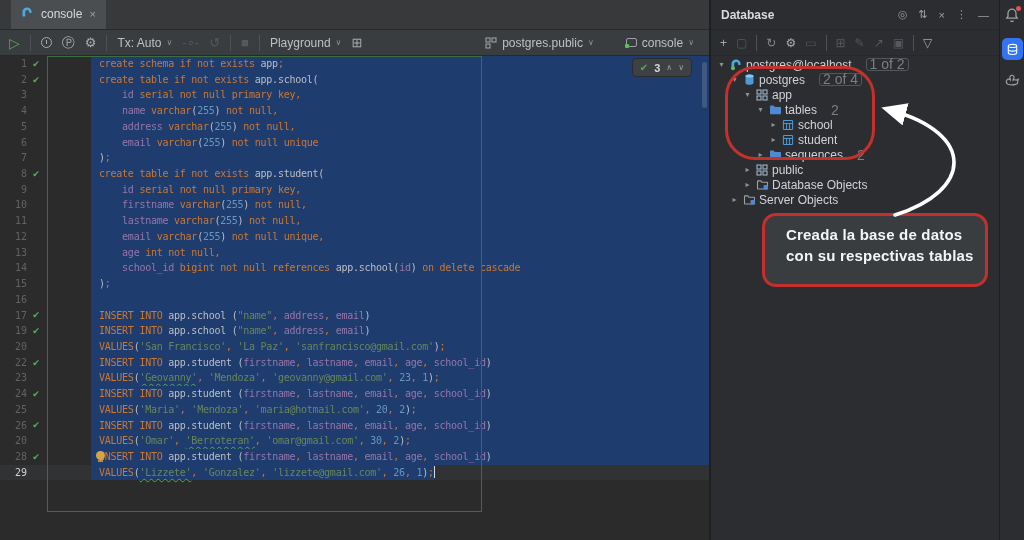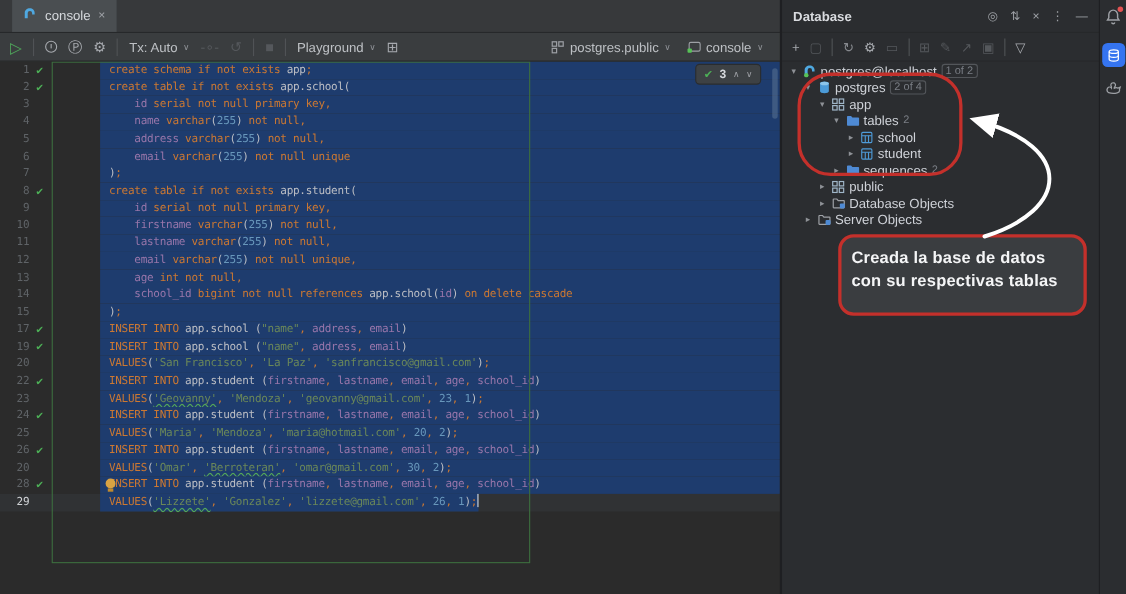--- a/index.html
+++ b/index.html
@@ -25,21 +25,21 @@
   .tbi.dim{color:#55585C;}
   .tbi.mid{color:#85888D;}
   .tbi.run{color:var(--run_green);font-size:14px;}
   .vsep{width:1px;height:16px;background:#505356;}
   .ddl{display:flex;align-items:center;gap:5px;color:#BDC0C4;}
   .chev{font-size:8px;color:#8E9196;}
   .clock{width:11px;height:11px;border:1.4px solid #A7AAAF;border-radius:50%;position:relative;}
   .clock::after{content:"";position:absolute;left:4px;top:1.5px;width:1.3px;height:4px;background:#A7AAAF;}
   .console-ic{width:11px;height:9px;border:1.2px solid #9DA0A5;border-radius:2px;position:relative;}
   .console-ic::after{content:"";position:absolute;left:-2px;bottom:-2px;width:4px;height:4px;background:#57C257;border-radius:1px;}
-  .right-group{margin-left:auto;display:flex;align-items:center;gap:16px;padding-right:6px;}
+  .right-group{margin-left:auto;display:flex;align-items:center;gap:32px;padding-right:6px;}
   
   #code-wrap{position:relative;width:709px;height:484px;background:var(--editor_bg);overflow:hidden;}
   .code-row{display:flex;height:15.72px;align-items:center;}
   .code-row.current{background:#303234;}
   .gut{width:47px;flex:none;display:flex;align-items:center;height:100%;}
   .lnum{width:27px;text-align:right;font:10px/15.72px "DejaVu Sans Mono",monospace;color:#5F6367;}
   .current .lnum{color:#D0D3D6;}
   .lcheck{width:18px;text-align:center;color:var(--check_green);font-size:9px;}
   .ltxt{flex:1;height:100%;position:relative;font:10px/15.72px "DejaVu Sans Mono",monospace;
         letter-spacing:-0.25px;white-space:pre;padding-left:8px;color:var(--ident_gray);margin-left:44px;}
@@ -68,34 +68,34 @@
   .db-header{height:30px;display:flex;align-items:center;padding:0 10px;border-bottom:1px solid #26282A;}
   .db-title{font-size:12px;font-weight:bold;color:#D9DBDF;}
   .db-hicons{margin-left:auto;display:flex;gap:11px;color:#9DA0A5;font-size:11px;align-items:center;}
   .db-toolbar{height:26px;display:flex;align-items:center;gap:9px;padding:0 9px;border-bottom:1px solid #26282A;}
   .db-toolbar .tbi{font-size:12px;}
   #db-tree{padding-top:1px;}
   .trow{height:15px;display:flex;align-items:center;font-size:12px;color:#CFD2D8;cursor:default;}
   .trow .tchev{width:13px;text-align:center;font-size:8px;color:#8E9196;flex:none;}
   .trow .ticon{width:16px;flex:none;display:flex;align-items:center;justify-content:center;}
   .trow .tlabel{margin-left:2px;}
-  .tbadge{color:#7A7E85;font-size:10px;margin-left:4px;}
+  .tbadge{color:#7A7E85;font-size:14px;margin-left:14px;}
   .tbadge.boxed{border:1px solid #53565A;border-radius:3px;padding:0 3px;line-height:11px;}
   
   #stripe{left:1000px;top:0;width:24px;height:540px;background:var(--panel_bg);display:flex;flex-direction:column;align-items:center;}
   .bell-wrap{position:relative;margin-top:7px;}
   .bell-dot{position:absolute;right:-1px;top:-1px;width:5px;height:5px;border-radius:50%;background:#E35252;}
   .stripe-btn{margin-top:11px;width:21px;height:22px;border-radius:5px;background:var(--accent_blue);
       display:flex;align-items:center;justify-content:center;}
   .stripe-ic{margin-top:13px;}
   
   #anno-circle{position:absolute;left:725px;top:66px;width:150px;height:94px;border:3px solid var(--annotation_red);
       border-radius:30px;pointer-events:none;z-index:20;}
   #anno-callout{position:absolute;left:762px;top:213px;width:226px;height:74px;background:#3A3D40;
-      border:3px solid var(--annotation_red);border-radius:14px;z-index:20;padding:8px 0 0 9px;}
+      border:3px solid var(--annotation_red);border-radius:14px;z-index:20;padding:8px 0 0 21px;}
   #anno-callout .cl{font-size:15px;font-weight:bold;color:#F4F5F6;line-height:21px;letter-spacing:.2px;}
   #anno-arrow{position:absolute;left:0;top:0;width:1024px;height:540px;pointer-events:none;z-index:21;}
 </style>
 </head>
 <body>
 
 <div id="editor-pane" class="pane">
   <div class="tabbar">
     <div class="tab">
       <span><svg width="13" height="13" viewBox="0 0 13 13">
@@ -243,20 +243,27 @@
             <span class="lcheck"></span>
           </div>
           <div class="ltxt sel-full"><span class="seg cls-id">    </span><span class="seg cls-col">school_id </span><span class="seg cls-kw">bigint not null references </span><span class="seg cls-id">app.school</span><span class="seg cls-id">(</span><span class="seg cls-col">id</span><span class="seg cls-id">) </span><span class="seg cls-kw">on delete cascade</span></div>
         </div>
         <div class="code-row">
           <div class="gut">
             <span class="lnum">15</span>
             <span class="lcheck"></span>
           </div>
           <div class="ltxt sel-full"><span class="seg cls-id">)</span><span class="seg cls-kw">;</span></div>
+        </div>
+        <div class="code-row">
+          <div class="gut">
+            <span class="lnum">16</span>
+            <span class="lcheck"></span>
+          </div>
+          <div class="ltxt sel-full"></div>
         </div>
         <div class="code-row">
           <div class="gut">
             <span class="lnum">17</span>
             <span class="lcheck">✔</span>
           </div>
           <div class="ltxt sel-full"><span class="seg cls-kw">INSERT INTO </span><span class="seg cls-id">app.school </span><span class="seg cls-id">(</span><span class="seg cls-str">"name"</span><span class="seg cls-kw">, </span><span class="seg cls-col">address</span><span class="seg cls-kw">, </span><span class="seg cls-col">email</span><span class="seg cls-id">)</span></div>
         </div>
         <div class="code-row">
           <div class="gut">

